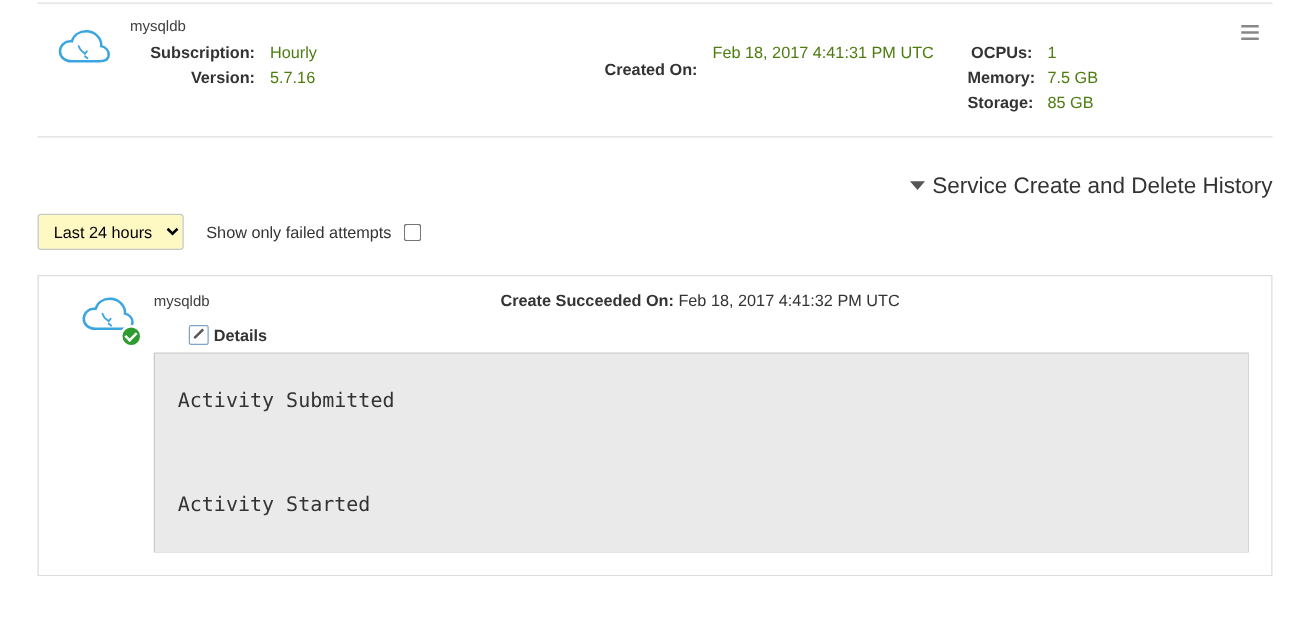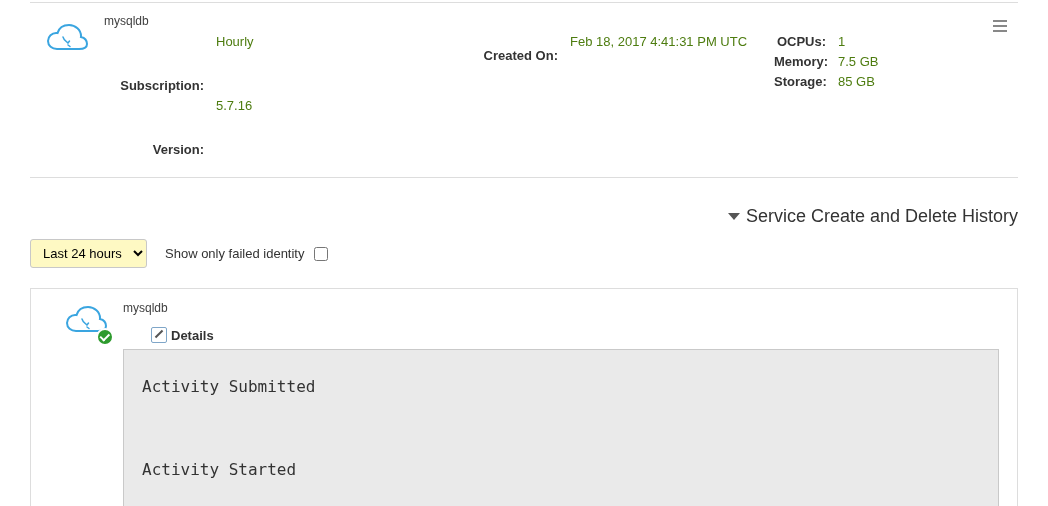--- a/index.html
+++ b/index.html
@@ -14,21 +14,21 @@
     .menu-icon { position:absolute; right: 10px; top: 14px; color:#777; cursor:pointer; }
 
     .facts { display:flex; gap: 0; }
     .facts-col { display:flex; flex-direction:column; gap: 5px; }
     .facts-col.c1 { width: 370px; }
     .facts-col.c2 { width: 300px; }
     .facts-col.c3 { flex:1; }
     .fact { display:flex; gap: 12px; }
     .fact .lbl { font-weight: 600; color:#333; text-align:right; white-space:nowrap; }
     .fact .val { color:#4d7c0f; }
-    .c1 .lbl { width: 100px; margin-top: 44px; }
+    .c1 .lbl { width: 100px; }
     .c2 .lbl { width: 84px; margin-top: 14px; }
     .c3 .lbl { width: 52px; }
 
     .history-section { margin-top: 28px; }
     .hdr { display:flex; align-items:center; gap:6px; margin-bottom: 12px; justify-content: flex-end; }
     .hdr .tri { width:0; height:0; border-left:6px solid transparent; border-right:6px solid transparent; border-top:7px solid #555; transform: rotate(0deg); transform-origin:center; }
     .hdr-title { font-size: 18px; color:#333; }
 
     .filters { display:flex; align-items:center; gap: 18px; margin-bottom: 20px; }
     select.range { border:1px solid #c8c8c8; border-radius:3px; padding: 5px 8px; font-size:13px; background:#fef9c3; }
@@ -122,40 +122,41 @@
   <div class="history-section">
     <div class="hdr">
       <span class="tri"></span>
       <span class="hdr-title">Service Create and Delete History</span>
     </div>
     <div class="filters">
       <select class="range">
         <option>Last 24 hours</option>
       </select>
       <label class="chk-wrap">
-        <span>Show only failed identity</span>
+        <span>Show only failed attempts</span>
         <input type="checkbox" style="">
       </label>
     </div>
 
     <div class="hist-card">
       <div class="hist-head">
         <div class="hist-icon-col">
           <span class="icon-wrap">
             <svg width="44" height="32" viewBox="0 0 44 32">
               <path d="M34 26H12c-5 0-9-3.3-9-8s4-8 8-8c.5 0 1 0 1.5.1C14 5 18.5 2 24 2c6.5 0 12 5 12 11 0 .3 0 .6-.05.9C39.5 14.7 42 17.6 42 21c0 3-2.5 5-8 5z" fill="none" stroke="#3aa5e0" stroke-width="2"></path>
               <path d="M18 14c1.5 5 4 4.5 5 6l1.5-2M23 22l2 1.5" fill="none" stroke="#3aa5e0" stroke-width="1.5" stroke-linecap="round"></path>
             </svg>
             <span class="badge-ok"></span>
           </span>
         </div>
         <div class="hist-body">
           <div class="hist-top">
             <a href="#" class="title-link">mysqldb</a>
             <span class="spacer"></span>
+            <span class="succ"><span class="lbl">Create Succeeded On:</span> <span class="val">Feb 18, 2017 4:41:32 PM UTC</span></span>
             <span class="rightpad"></span>
           </div>
           <div class="details-row">
             <span class="edit-ico"></span>
             <span class="details-label">Details</span>
           </div>
           <div class="log-area">Activity Submitted
 
 Activity Started
 

